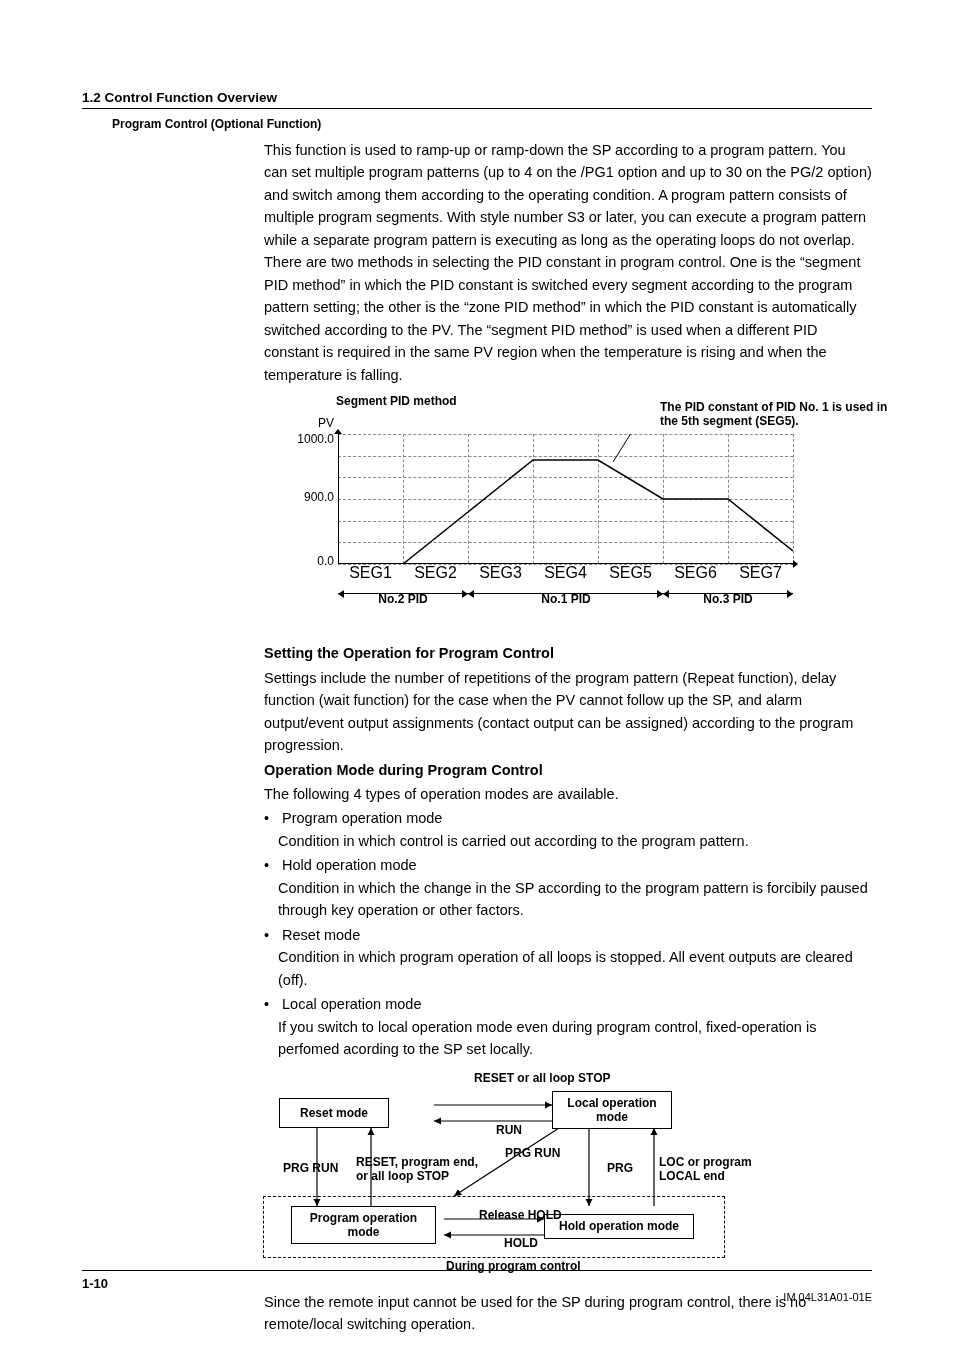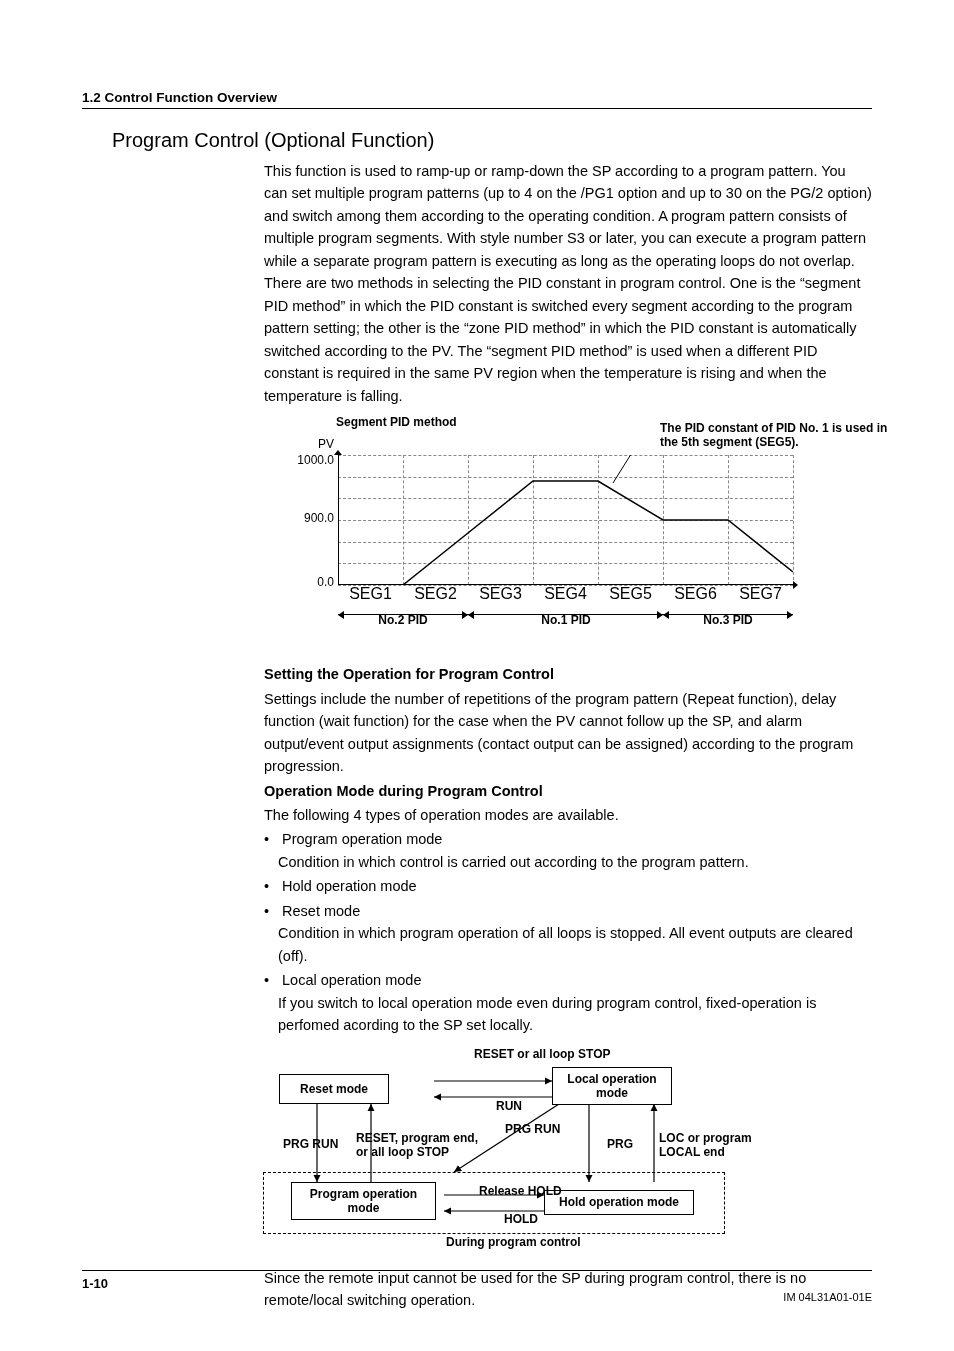--- a/index.html
+++ b/index.html
@@ -19,23 +19,23 @@
     right:82px;
     top:90px;
   }
   .section-header{
     font-weight:bold;
     font-size:13.5px;
     padding-bottom:3px;
     border-bottom:1.5px solid #000;
   }
   h1.subhead{
-    font-size:20px;
-    font-weight:normal;
-    margin:20px 0 8px 30px;
+    font-size:12px;
+    font-weight:bold;
+    margin:8px 0 8px 30px;
   }
   .body-col{
     margin-left:182px;
   }
   .para{
     line-height:1.55;
     margin-bottom:2px;
   }
   .boldhead{
     font-weight:bold;
@@ -300,20 +300,21 @@
     <div class="para boldhead">Operation Mode during Program Control</div>
     <div class="para">The following 4 types of operation modes are available.</div>
 
     <ul class="bullets">
       <li>
         <span>Program operation mode</span>
         <span class="indent">Condition in which control is carried out according to the program pattern.</span>
       </li>
       <li>
         <span>Hold operation mode</span>
+        <span class="indent">Condition in which the change in the SP according to the program pattern is forcibily paused through key operation or other factors.</span>
       </li>
       <li>
         <span>Reset mode</span>
         <span class="indent">Condition in which program operation of all loops is stopped.  All event outputs are cleared (off).</span>
       </li>
       <li>
         <span>Local operation mode</span>
         <span class="indent">If you switch to local operation mode even during program control, fixed-operation is perfomed acording to the SP set locally.</span>
       </li>
     </ul>

